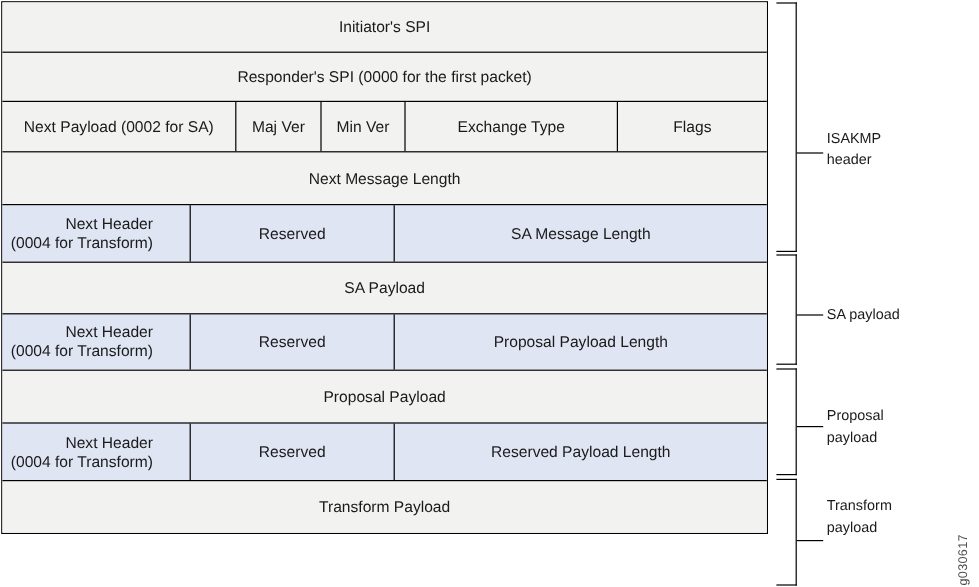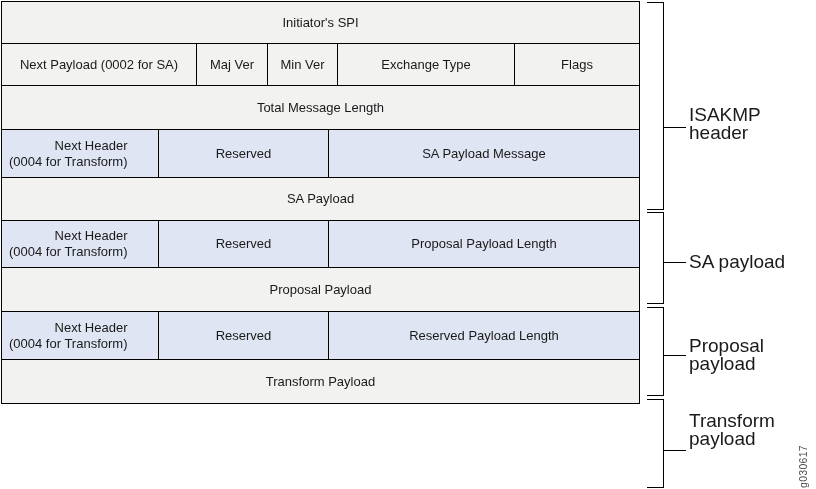--- a/index.html
+++ b/index.html
@@ -34,60 +34,63 @@
   .bracket {
     position:absolute; left:647px; width:17px; box-sizing:border-box;
     border:1px solid var(--border,#000); border-left:none; background:transparent;
   }
   .b1{top:2px;height:208px} .b2{top:212px;height:92px}
   .b3{top:307px;height:89px} .b4{top:399px;height:89px}
   .tick { position:absolute; left:664px; width:22px; height:1px; background:var(--border,#000); }
   .t1{top:127px}.t2{top:262px}.t3{top:355px}.t4{top:450px}
   .blabel {
     position:absolute; left:689px; white-space:pre-line;
-    line-height:18px; font-size:19px;
+    line-height:18px; font-size:12px;
   }
   .l1{top:106px}.l2{top:253px}.l3{top:337px}.l4{top:412px}
   
   .figure-id {
     position:absolute; left:797px; top:440px; height:48px;
     writing-mode:vertical-rl; transform:rotate(180deg);
     font-size:10.5px; color:var(--figure_id,#4d4d4d); letter-spacing:0.3px;
   }
 </style>
 </head>
 <body>
 
 <div class="stage">
 
   <div class="packet">
 
     <div class="prow h41">
       <div class="pcell grow">Initiator's SPI</div>
     </div>
 
+    <div class="prow h41">
+      <div class="pcell grow">Responder's SPI (0000 for the first packet)</div>
+    </div>
 
     <div class="prow h42">
       <div class="pcell w194">Next Payload (0002 for SA)</div>
       <div class="pcell w71">Maj Ver</div>
       <div class="pcell w70">Min Ver</div>
       <div class="pcell w177">Exchange Type</div>
       <div class="pcell grow">Flags</div>
     </div>
 
 
     <div class="prow h44">
-      <div class="pcell grow">Total Message Length</div>
+      <div class="pcell grow">Next Message Length</div>
     </div>
 
     <div class="prow h48 hl">
       <div class="pcell w156 left">Next Header
 (0004 for Transform)</div>
       <div class="pcell w170">Reserved</div>
-      <div class="pcell grow">SA Payload Message</div>
+      <div class="pcell grow">SA Message Length</div>
     </div>
 
     <div class="prow h43">
       <div class="pcell grow">SA Payload</div>
     </div>
 
     <div class="prow h47 hl">
       <div class="pcell w156 left">Next Header
 (0004 for Transform)</div>
       <div class="pcell w170">Reserved</div>

